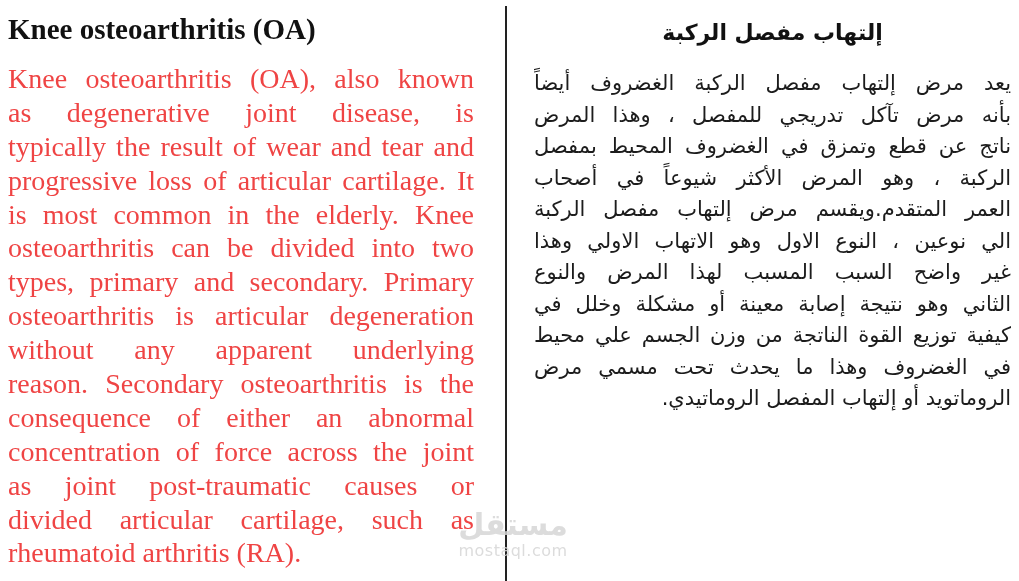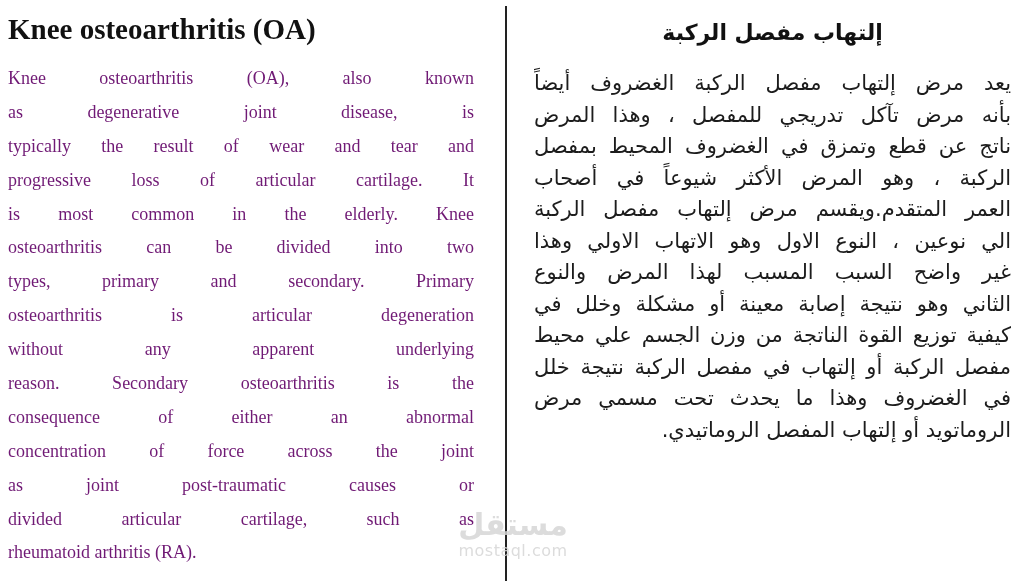--- a/index.html
+++ b/index.html
@@ -26,27 +26,27 @@
       font-size: 29px;
       text-align: left;
       margin: 0;
       padding-top: 12px;
       height: 46px;
       line-height: 34px;
       color: #111;
     }
     .body-en {
       font-family: "Liberation Serif", serif;
-      font-size: 18px;
+      font-size: 28px;
       line-height: 33.9px;
       text-align: justify;
       text-align-last: left;
       margin: 0;
       margin-top: 4px;
-      color: #701a75;
+      color: #ef4444;
       word-spacing: 0px;
     }
     .body-en .ln {
       display: block;
       text-align: justify;
       text-align-last: justify;
       height: 33.9px;
       white-space: nowrap;
     }
     .body-en .ln.last {
@@ -151,21 +151,20 @@
   <div class="body-ar">
     <span class="ln">يعد مرض إلتهاب مفصل الركبة الغضروف أيضاً</span>
     <span class="ln">بأنه مرض تآكل تدريجي للمفصل ، وهذا المرض</span>
     <span class="ln">ناتج عن قطع وتمزق في الغضروف المحيط بمفصل</span>
     <span class="ln">الركبة ، وهو المرض الأكثر شيوعاً في أصحاب</span>
     <span class="ln">العمر المتقدم.ويقسم مرض إلتهاب مفصل الركبة</span>
     <span class="ln">الي نوعين ، النوع الاول وهو الاتهاب الاولي وهذا</span>
     <span class="ln">غير واضح السبب المسبب لهذا المرض والنوع</span>
     <span class="ln">الثاني وهو نتيجة إصابة معينة أو مشكلة وخلل في</span>
     <span class="ln">كيفية توزيع القوة الناتجة من وزن الجسم علي محيط</span>
-    <span class="ln">مفصل الركبة أو إلتهاب في مفصل الركبة نتيجة خلل</span>
     <span class="ln">في الغضروف وهذا ما يحدث تحت مسمي مرض</span>
     <span class="ln last">الروماتويد أو إلتهاب المفصل الروماتيدي.</span>
   </div>
 </div>
 
 <div class="watermark">
   <div class="wm-ar">مستقل</div>
   <div class="wm-en">mostaql.com</div>
 </div>
 

